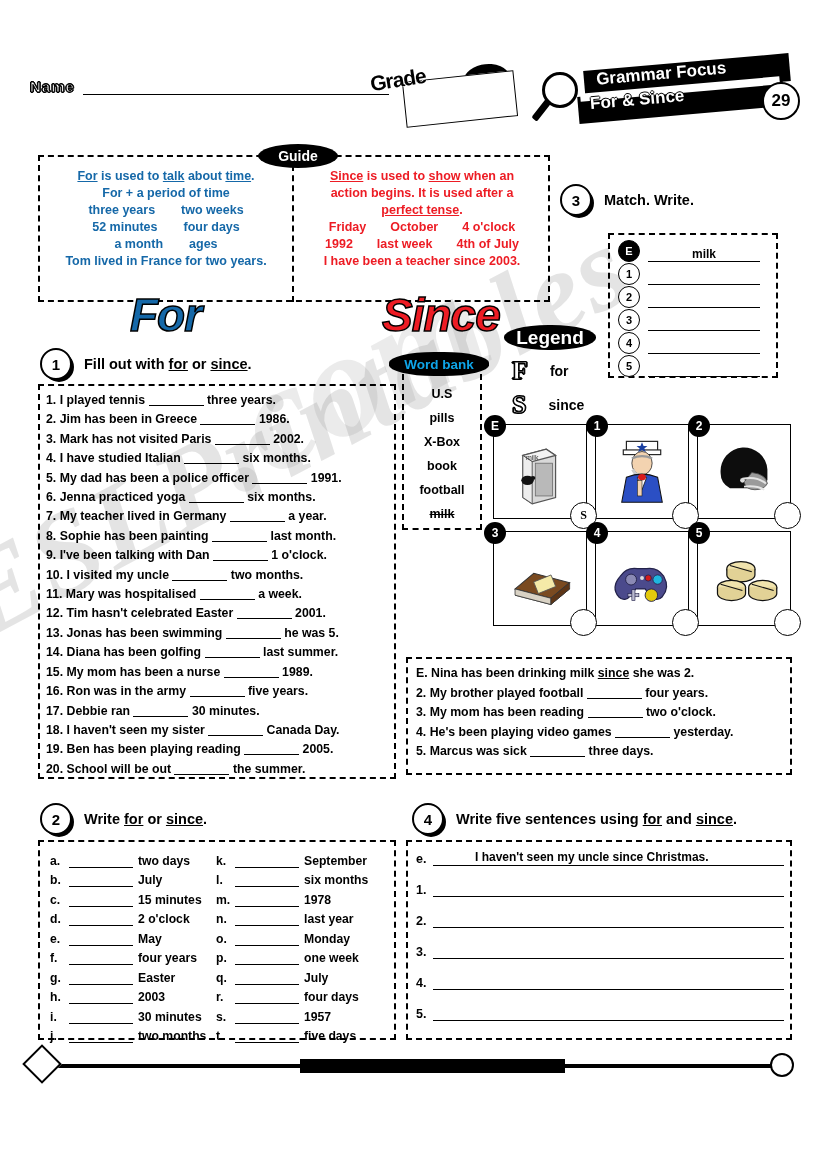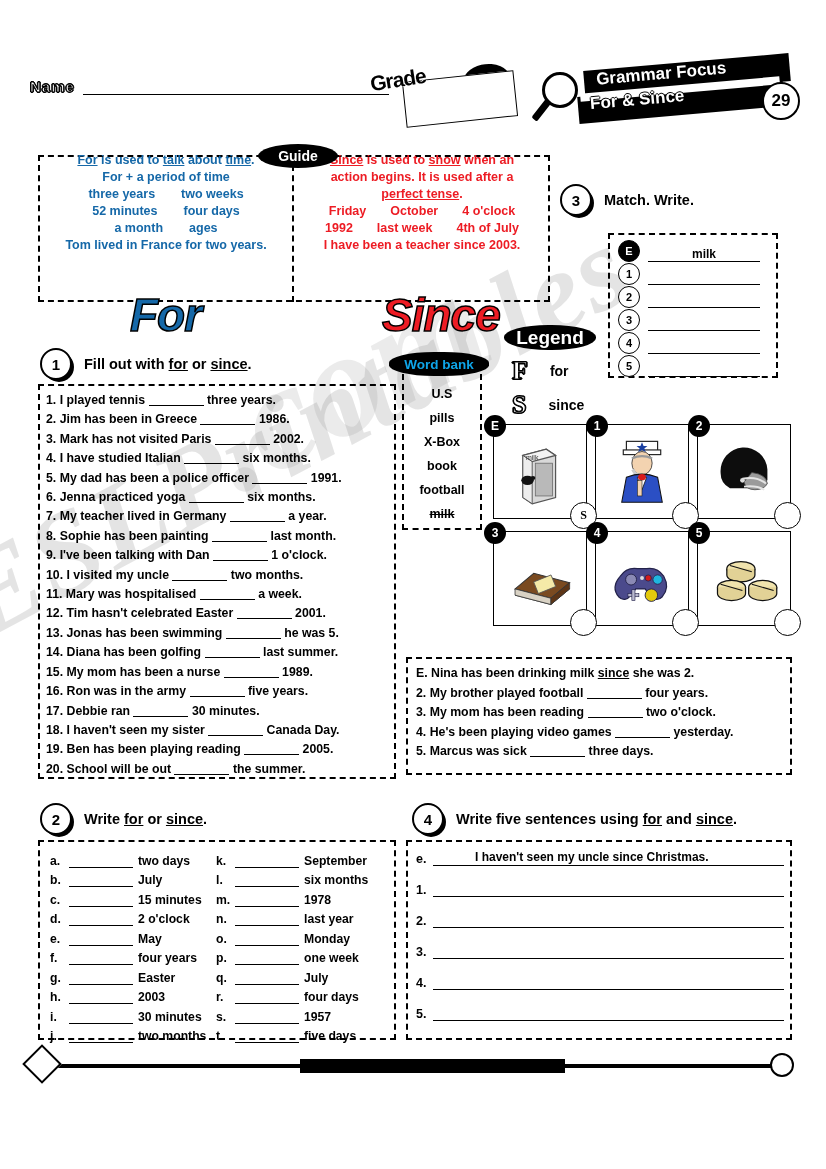--- a/index.html
+++ b/index.html
@@ -64,21 +64,21 @@
   
   .guide-label{position:absolute;left:258px;top:144px;width:80px;height:24px;background:#000;
      border-radius:50%;display:flex;align-items:center;justify-content:center;z-index:6;}
   .guide-label span{font-size:14px;font-weight:bold;color:#fff;
      text-shadow:-1px 0 #000,0 1px #000,1px 0 #000,0 -1px #000;}
 
   .guide-box{position:absolute;left:38px;top:155px;width:512px;height:147px;
      border:2px dashed #000;box-sizing:border-box;}
   .guide-split{position:absolute;left:292px;top:155px;height:147px;border-left:2px dashed #000;}
 
-  .guide-col{position:absolute;top:152px;text-align:center;}
+  .guide-col{position:absolute;top:168px;text-align:center;}
   .guide-left{left:44px;width:244px;color:#1568a8;}
   .guide-right{left:300px;width:244px;color:#ed1c24;}
   .guide-col .ln{font-size:12.5px;font-weight:bold;line-height:17px;white-space:nowrap;}
   .guide-col .ln u{text-decoration:underline;}
   .pair{display:flex;justify-content:center;gap:26px;}
   .triple{display:flex;justify-content:center;gap:24px;}
 
   .bigword{position:absolute;top:288px;font-size:46px;font-weight:bold;font-style:italic;
      font-family:"Liberation Sans", sans-serif;letter-spacing:-1px;
      -webkit-text-stroke:1.5px #000;}

